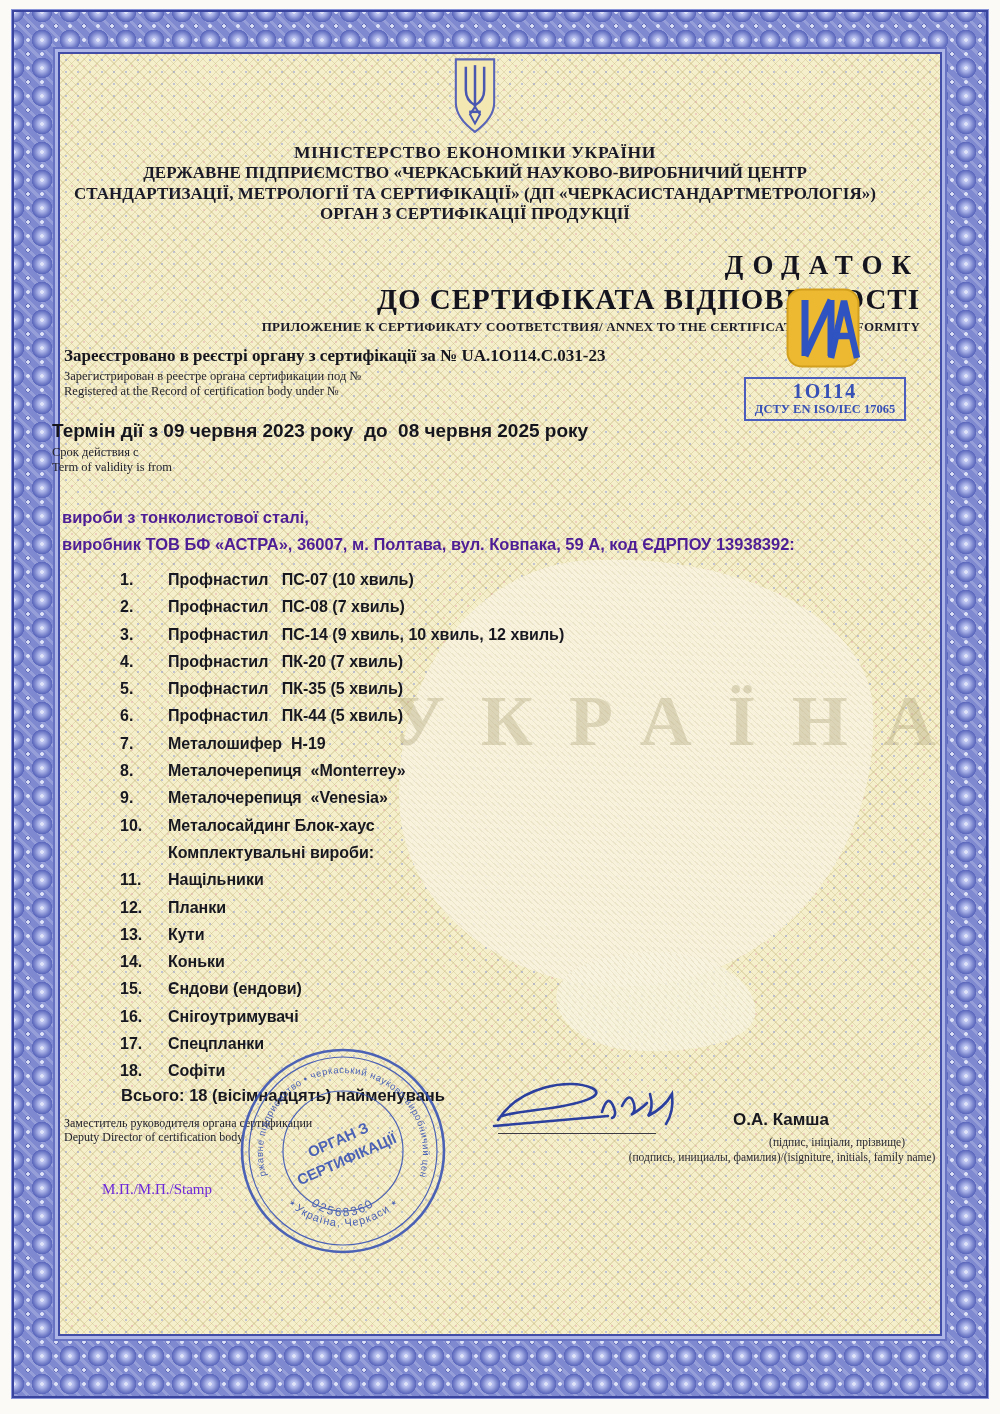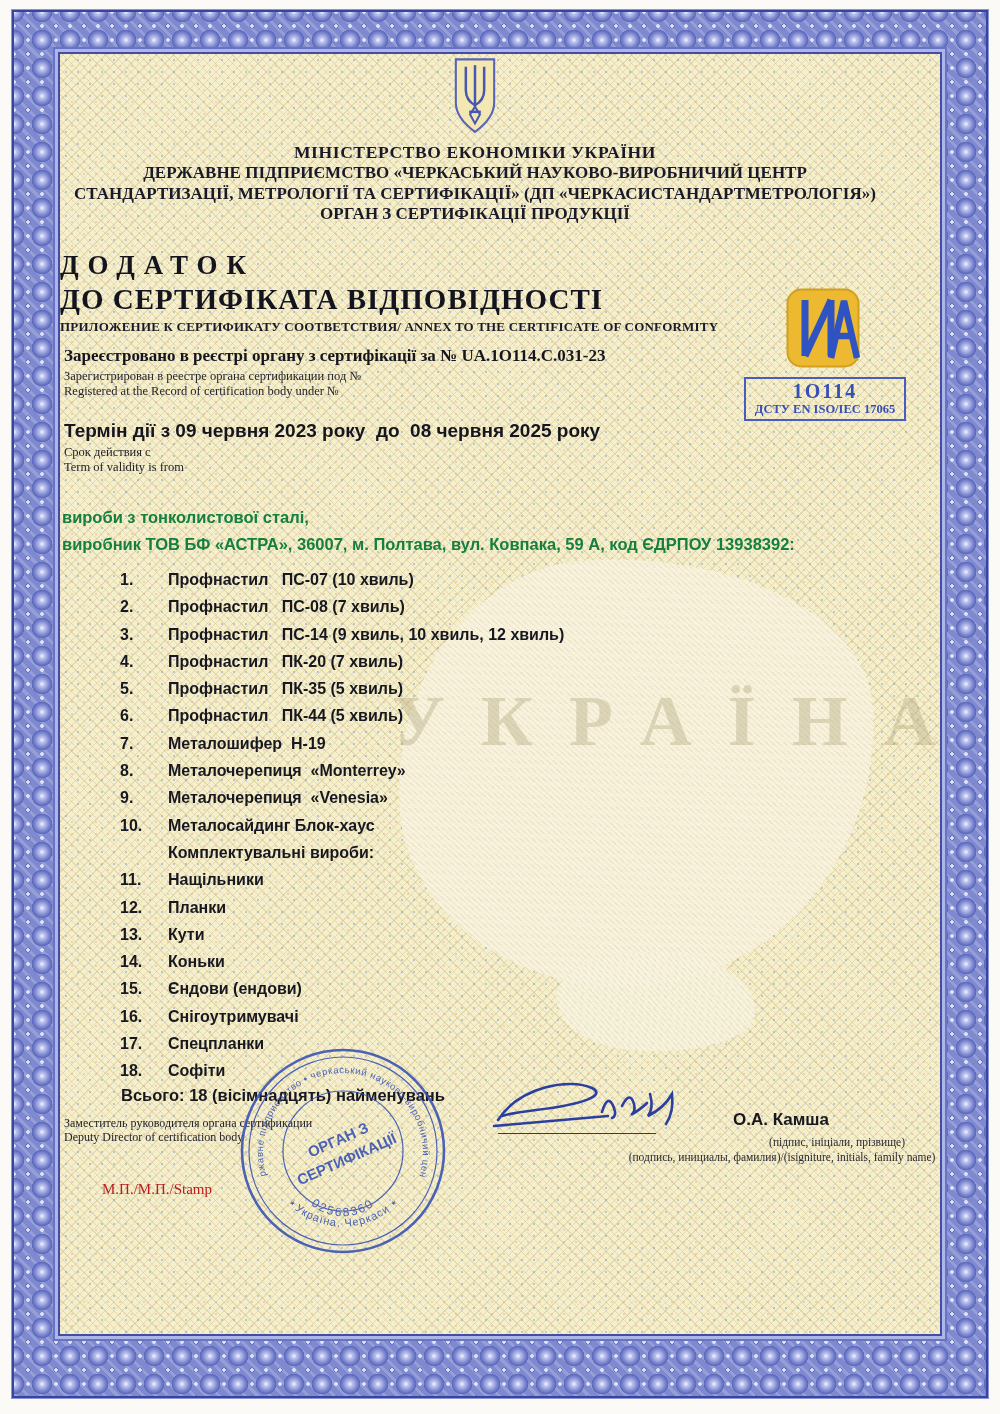--- a/index.html
+++ b/index.html
@@ -40,54 +40,54 @@
     border-radius:55% 45% 60% 40% / 50% 55% 45% 50%;transform:rotate(4deg);}
   .wm-text{position:absolute;left:392px;top:680px;width:500px;
     font-family:"Liberation Serif",serif;font-weight:bold;font-size:72px;letter-spacing:36px;
     color:rgba(176,166,124,.38);white-space:nowrap;}
   
   .header{position:absolute;left:60px;top:56px;width:830px;text-align:center;}
   .trident-wrap{width:50px;height:80px;margin:0 auto;}
   .h-min{margin-top:6px;font-weight:bold;font-size:17.5px;letter-spacing:.6px;color:#191927;}
   .h-ent{font-weight:bold;font-size:17px;line-height:20.5px;color:#191927;}
   
-  .title-block{position:absolute;left:60px;top:250px;width:860px;text-align:left;}
+  .title-block{position:absolute;left:60px;top:250px;width:860px;text-align:right;}
   .t1{font-weight:bold;font-size:27px;letter-spacing:9px;color:#14141f;}
   .t2{font-weight:bold;font-size:29px;letter-spacing:1px;margin-top:2px;color:#14141f;}
   .t3{font-weight:bold;font-size:13px;margin-top:3px;letter-spacing:.2px;color:#1a1a28;}
   
   .accr-logo{position:absolute;left:786px;top:288px;width:74px;height:80px;}
   .accr-box{position:absolute;left:744px;top:377px;width:158px;height:40px;border:2px solid #4a5cbd;
     text-align:center;color:#3750b6;}
   .accr-code{font-weight:bold;font-size:20px;letter-spacing:2px;line-height:22px;margin-top:1px;}
   .accr-std{font-weight:bold;font-size:12.5px;line-height:14px;}
   
   .reg-block{position:absolute;left:64px;top:346px;}
   .reg1{font-weight:bold;font-size:17px;color:#15151e;}
   .reg-sub{font-size:12.5px;line-height:14.5px;color:#23232c;margin-top:3px;}
   
-  .val-block{position:absolute;left:64px;top:420px;}
+  .val-block{position:absolute;left:52px;top:420px;}
   .val1{font-family:"Liberation Sans",sans-serif;font-weight:bold;font-size:19px;color:#15151e;white-space:pre;}
   .val-sub{font-size:12.5px;line-height:14.5px;color:#23232c;margin-top:3px;}
   
   .prod-block{position:absolute;left:62px;top:504px;font-family:"Liberation Sans",sans-serif;
-    font-weight:bold;font-size:16.5px;line-height:26.5px;color:#15803d;}
+    font-weight:bold;font-size:16.5px;line-height:26.5px;color:#4c1d95;}
   
   .items{position:absolute;left:120px;top:571px;font-family:"Liberation Sans",sans-serif;
     font-weight:bold;font-size:16px;color:#17171f;}
   .row{height:27.3px;display:flex;}
   .num{display:inline-block;width:48px;}
   .item-label{white-space:pre-wrap;}
   .total{position:absolute;left:121px;top:1086px;font-family:"Liberation Sans",sans-serif;
     font-weight:bold;font-size:16.5px;color:#17171f;}
   
   .signatory{position:absolute;left:64px;top:1115px;}
   .sg1{font-weight:bold;font-size:16.5px;color:#15151e;}
   .sg-sub{font-size:12px;line-height:13.5px;color:#23232c;margin-top:2px;}
-  .stamp-note{position:absolute;left:102px;top:1181px;font-size:15px;color:#b91c1c;}
+  .stamp-note{position:absolute;left:102px;top:1181px;font-size:15px;color:#6d28d9;}
   
   .sig-ink{position:absolute;left:490px;top:1076px;width:250px;height:64px;}
   .sig-line{position:absolute;left:498px;top:1133px;width:158px;border-top:1.6px solid #3b3b45;}
   .sig-name{position:absolute;left:733px;top:1110px;font-family:"Liberation Sans",sans-serif;
     font-weight:bold;font-size:17px;color:#17171f;}
   .sig-cap1{position:absolute;left:655px;top:1136px;width:250px;text-align:right;
     font-size:11.5px;color:#2a2a33;}
   .sig-cap2{position:absolute;left:592px;top:1151px;width:380px;text-align:center;
     font-size:11.5px;color:#2a2a33;}
   

